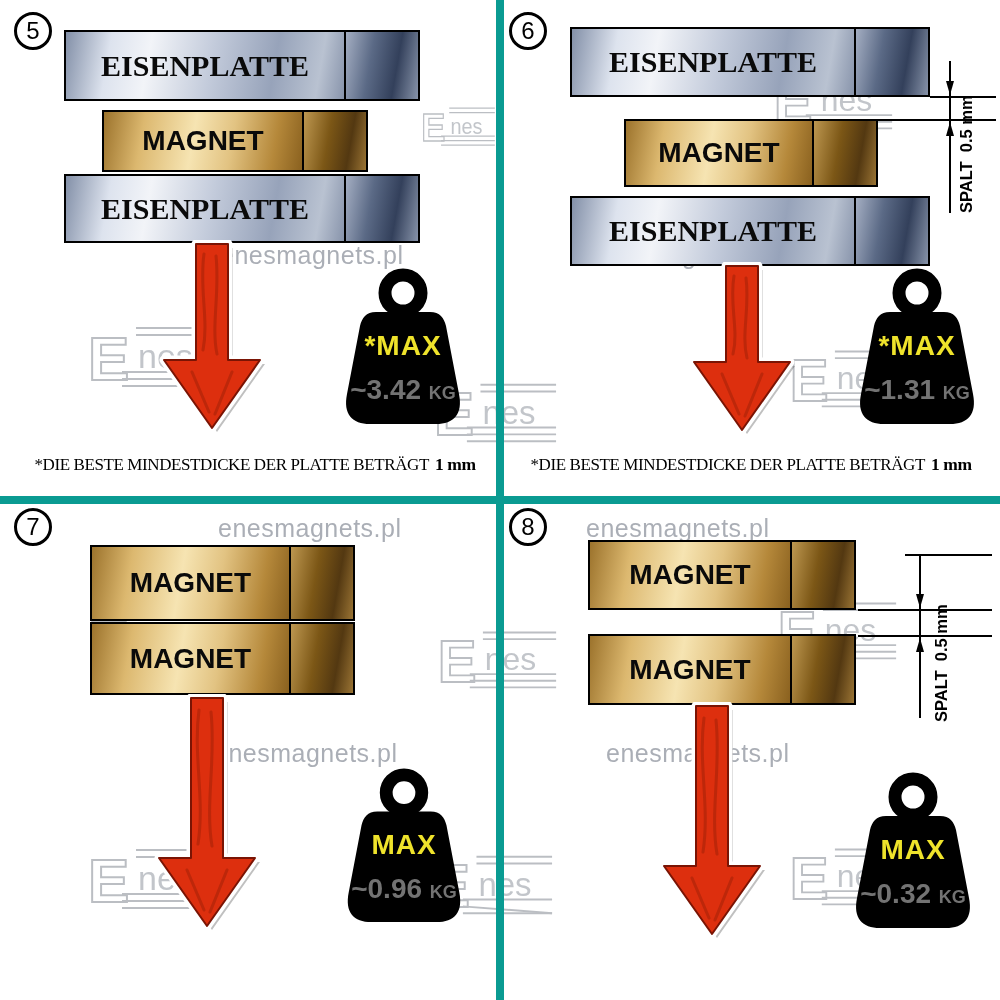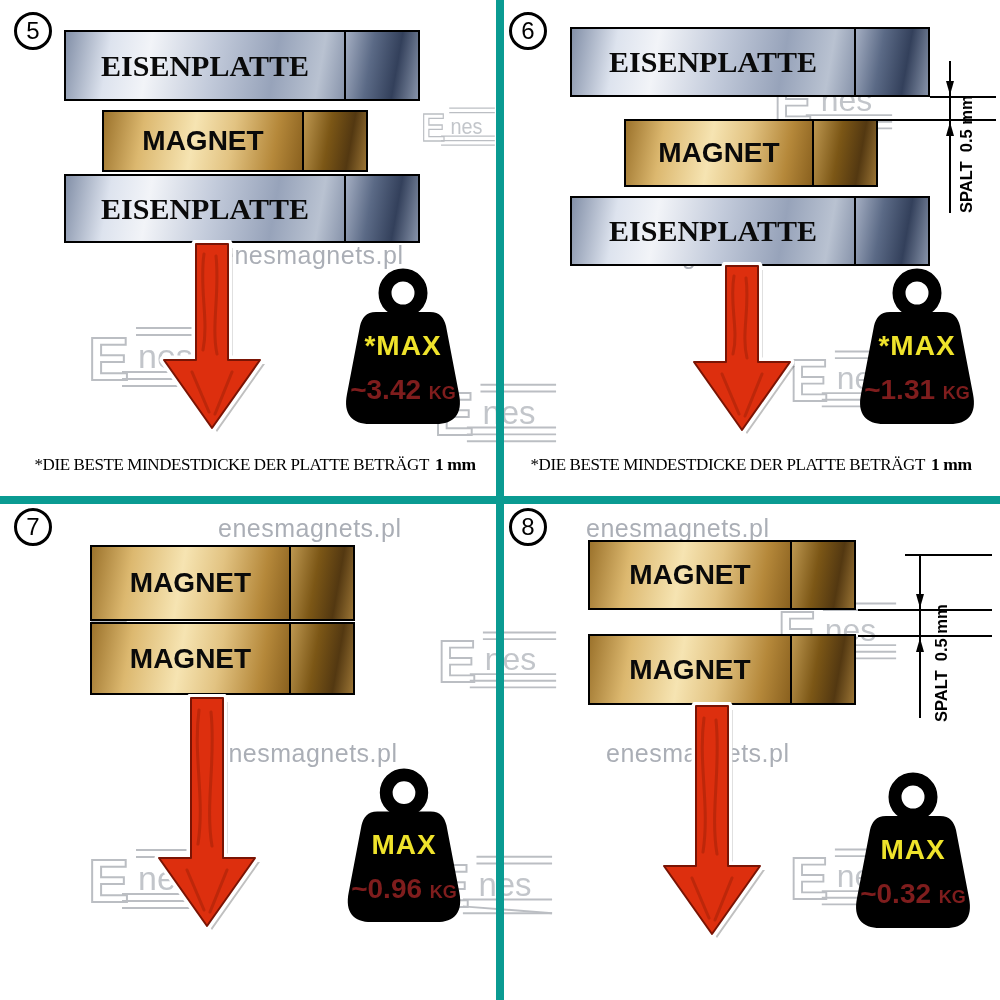--- a/index.html
+++ b/index.html
@@ -34,21 +34,21 @@
   .arrow .red{fill:#dd2f0e;stroke:#7a1404;stroke-width:2;stroke-linejoin:round;}
   .arrow .sketch{fill:none;stroke:#a32007;stroke-width:3;opacity:.55;stroke-linecap:round;}
 
   
   .weight{position:absolute;z-index:5;}
   .weight svg{position:absolute;inset:0;width:100%;height:100%;}
   .weight .ring{fill:none;stroke:#000;stroke-width:13;}
   .weight .wbody{fill:#000;}
   .w-max{position:absolute;left:0;right:0;top:39%;text-align:center;font-weight:bold;font-size:28px;
          color:#efe32b;letter-spacing:1px;z-index:2;}
-  .w-val{position:absolute;left:0;right:0;top:66%;text-align:center;font-weight:bold;color:#7f1d1d;
+  .w-val{position:absolute;left:0;right:0;top:66%;text-align:center;font-weight:bold;color:#737373;
          font-size:28px;white-space:nowrap;z-index:2;}
   .w-val .unit{font-size:18px;}
 
   
   .footnote{position:absolute;z-index:6;text-align:center;font-size:17px;letter-spacing:-0.4px;color:#000;white-space:nowrap;font-family:Liberation Serif, serif;}
   .footnote b{margin-left:6px;font-size:17.5px;}
 
   
   .dim{position:absolute;z-index:4;}
   .dim svg{display:block;width:100%;height:100%;}

